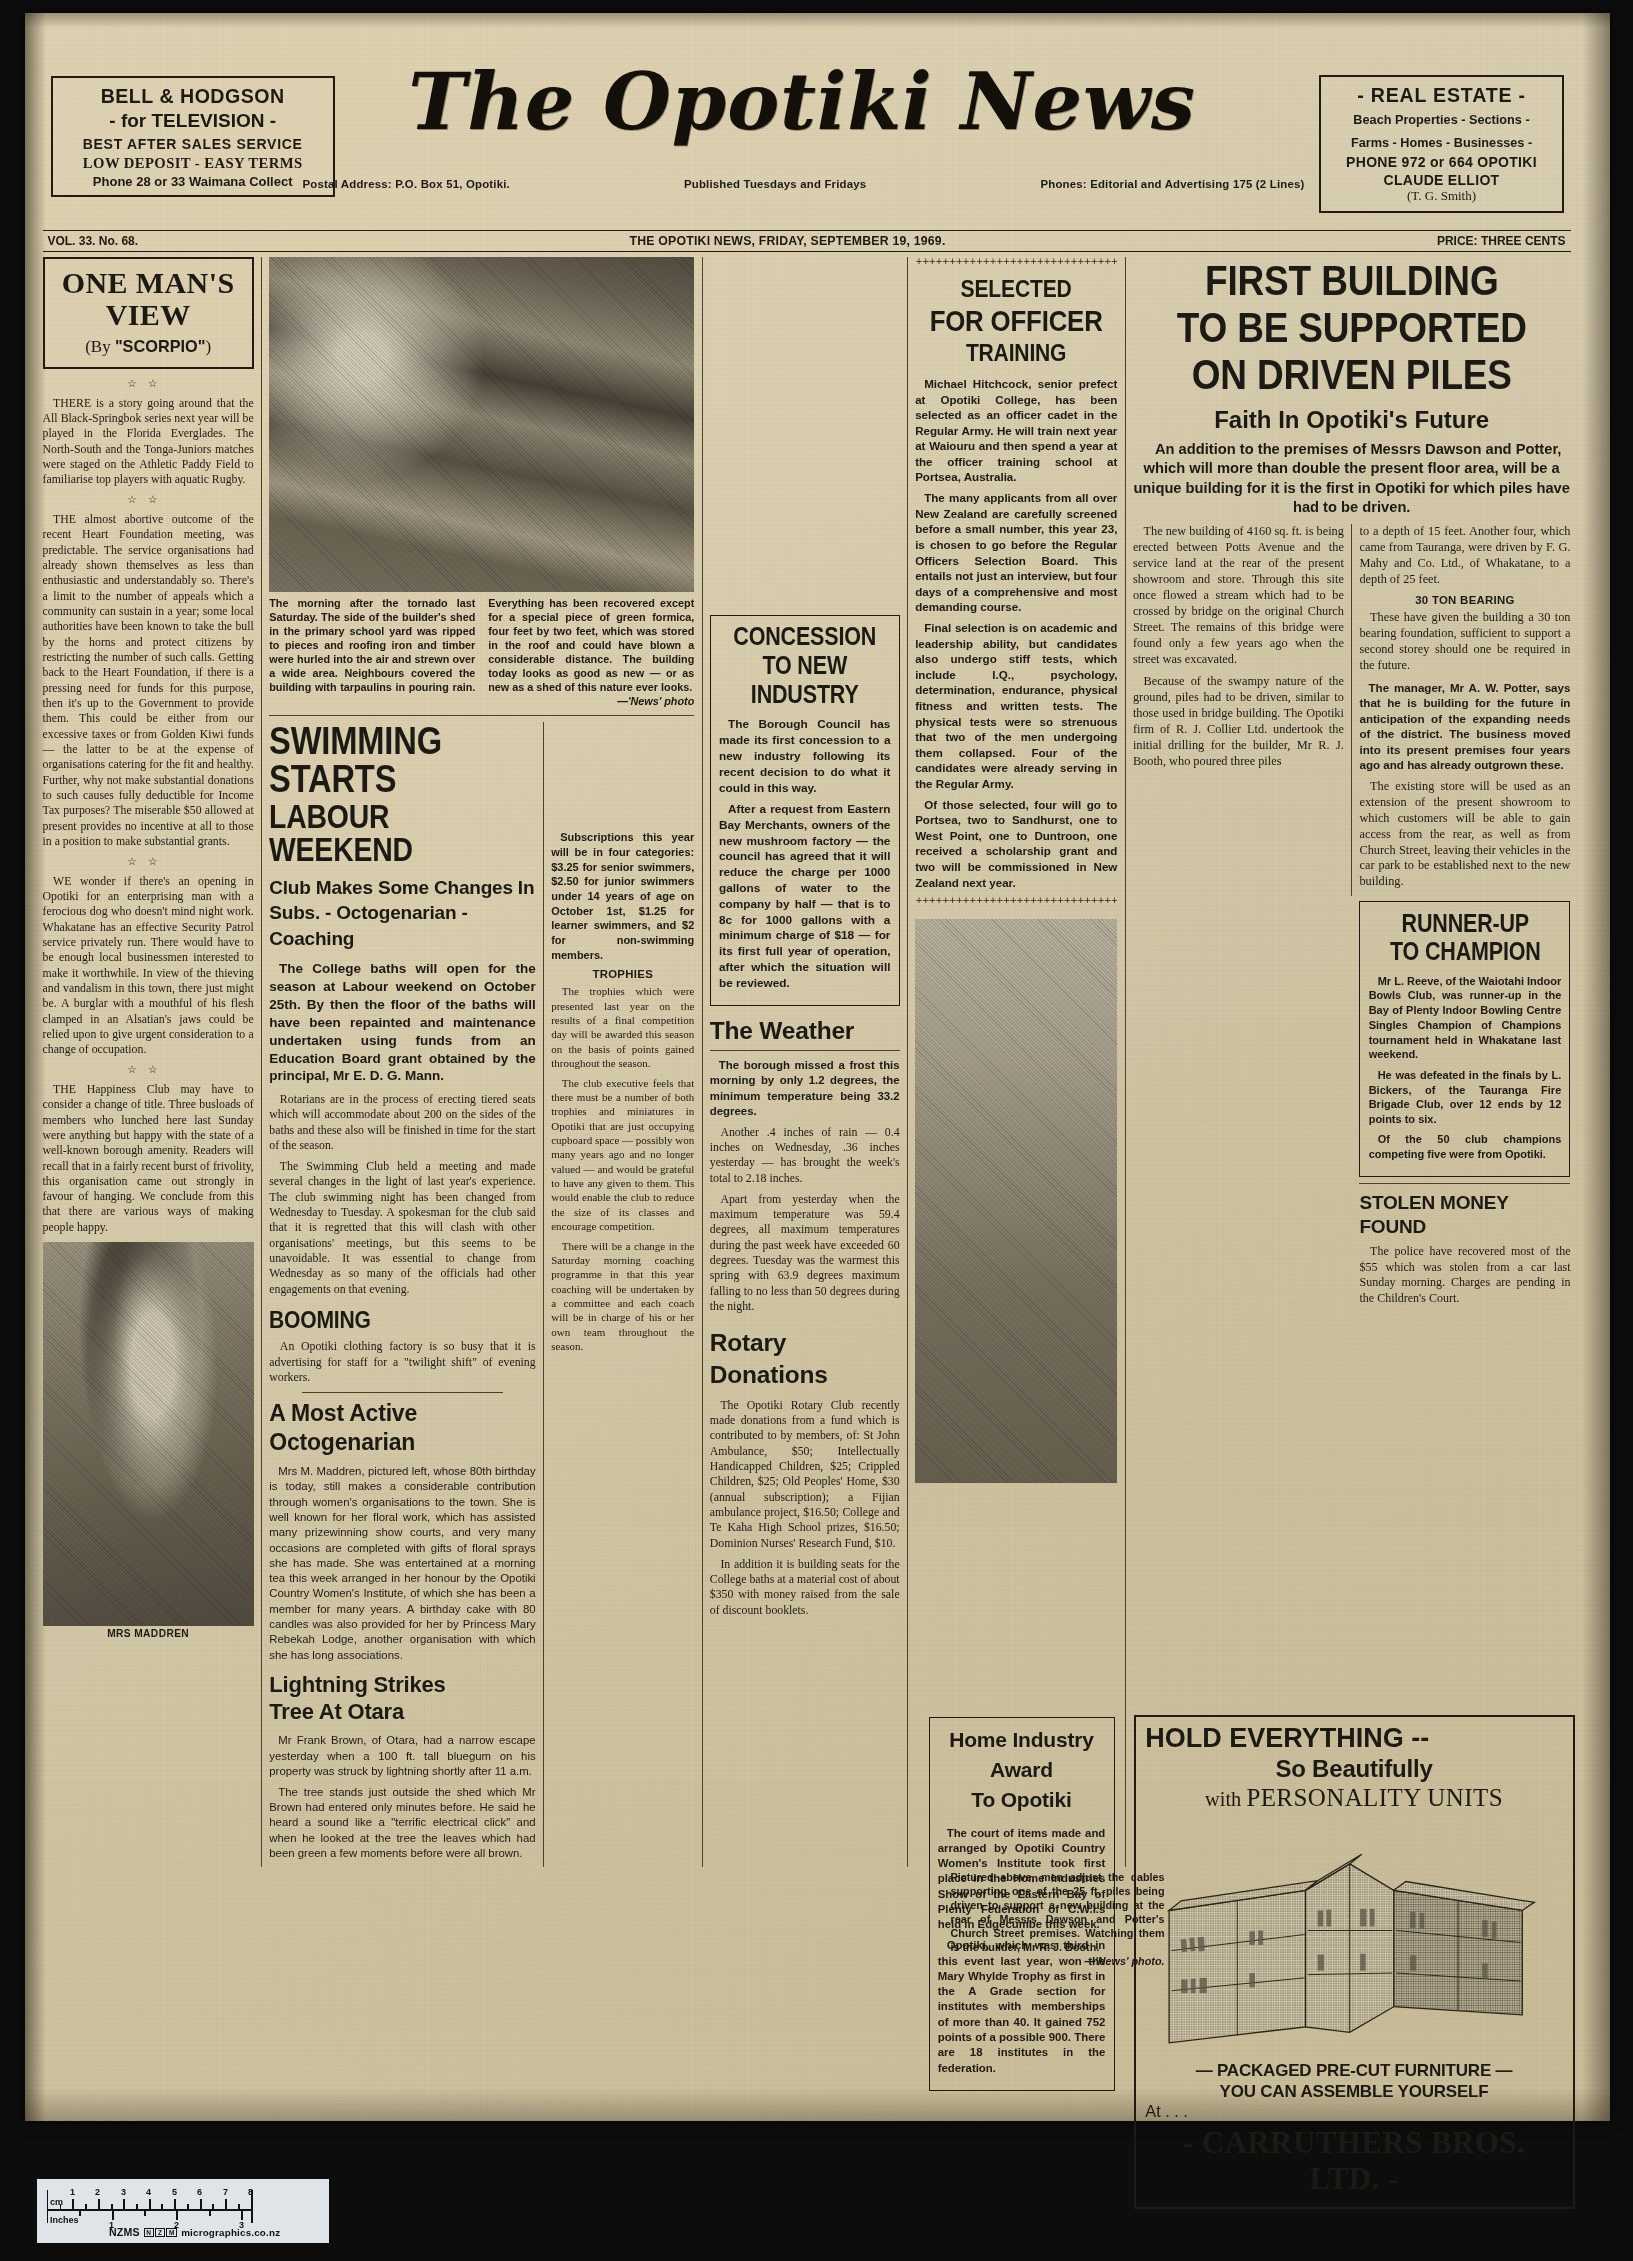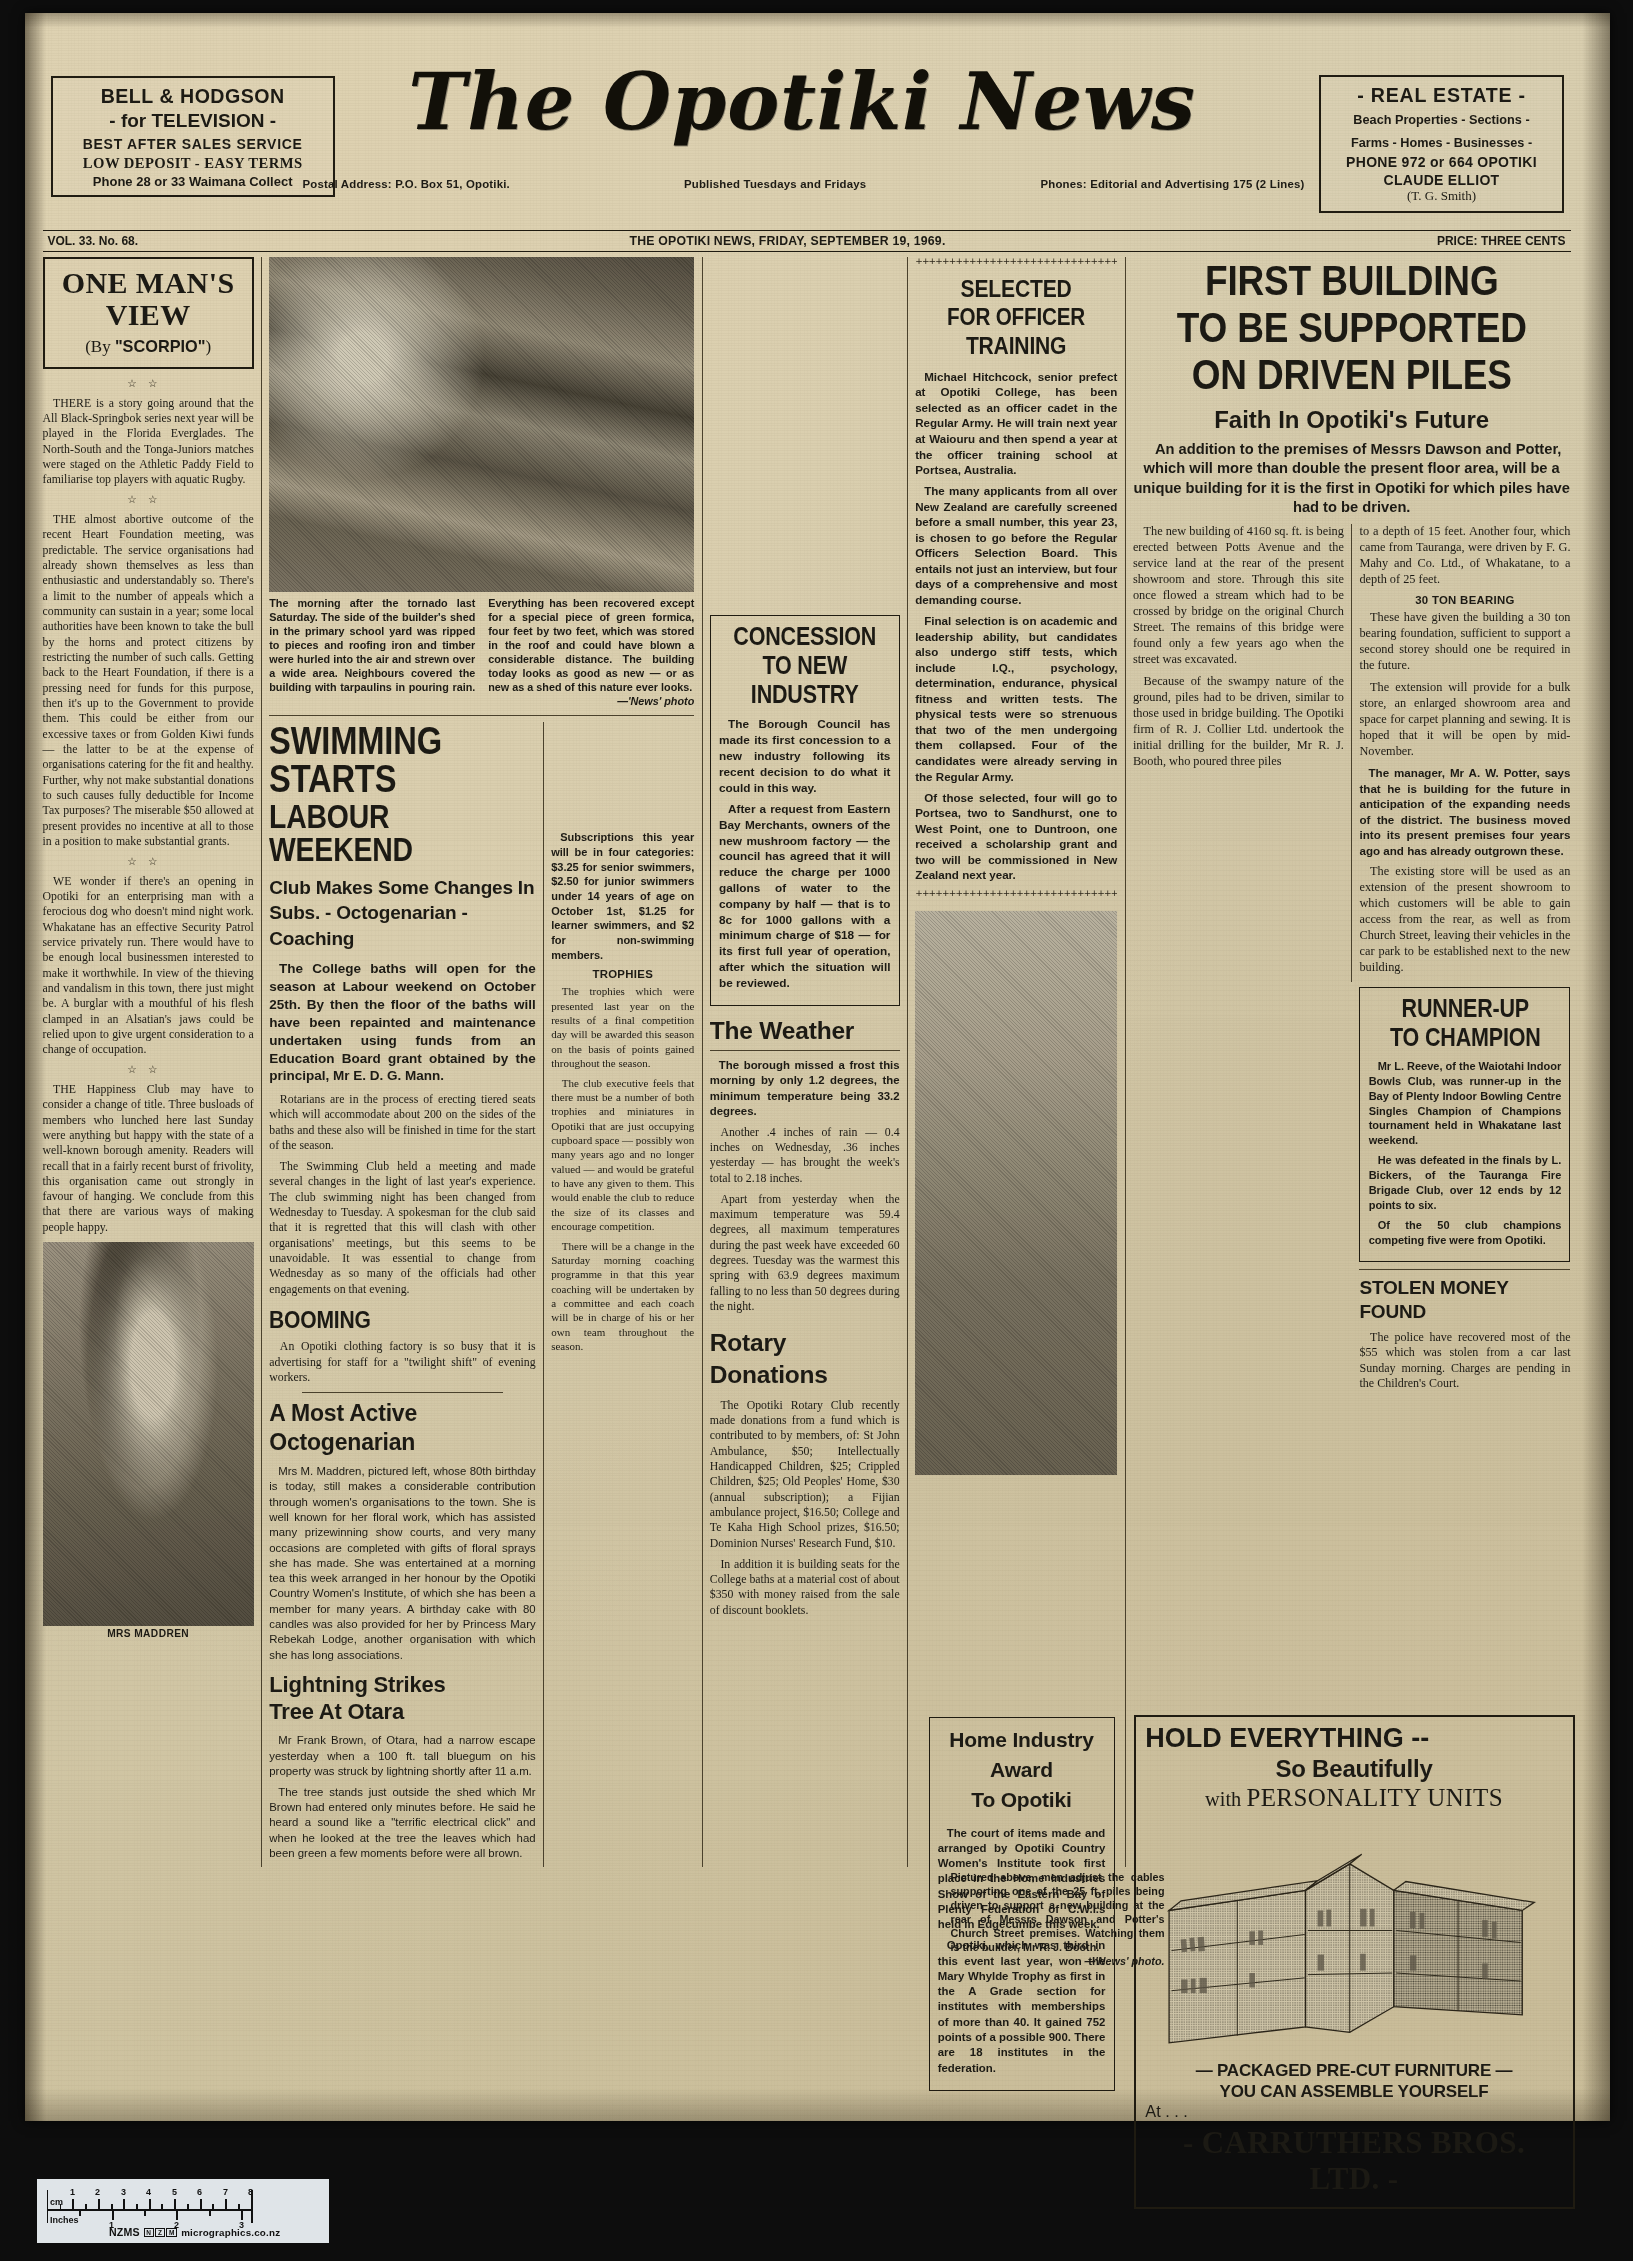--- a/index.html
+++ b/index.html
@@ -344,21 +344,21 @@
         </div>
       </div>
 
       <div class="vrule"></div>
 
       <div class="col c4">
         <div class="starline">++++++++++++++++++++++++++++++</div>
         <div class="hdl" style="font-size:24.5px; line-height:1.18; margin-top:6.5px;">
             <span class="cond">SELECTED</span>
           </div>
-        <div class="hdl" style="font-size:24px; line-height:1.18;">
+        <div class="hdl" style="font-size:30px; line-height:1.18;">
             <span class="cond">FOR OFFICER</span>
           </div>
         <div class="hdl" style="font-size:24.5px; line-height:1.18;">
             <span class="cond">TRAINING</span>
           </div>
         <div class="body-sans" style="font-weight:bold; font-size:11.6px; margin-top:8.2px;">
           <p>Michael Hitchcock, senior prefect at Opotiki College, has been selected as an officer cadet in the Regular Army. He will train next year at Waiouru and then spend a year at the officer training school at Portsea, Australia.</p>
           <p>The many applicants from all over New Zealand are carefully screened before a small number, this year 23, is chosen to go before the Regular Officers Selection Board. This entails not just an interview, but four days of a comprehensive and most demanding course.</p>
           <p>Final selection is on academic and leadership ability, but candidates also undergo stiff tests, which include I.Q., psychology, determination, endurance, physical fitness and written tests. The physical tests were so strenuous that two of the men undergoing them collapsed. Four of the candidates were already serving in the Regular Army.</p>
           <p>Of those selected, four will go to Portsea, two to Sandhurst, one to West Point, one to Duntroon, one received a scholarship grant and two will be commissioned in New Zealand next year.</p>
@@ -397,21 +397,20 @@
             </div>
           </div>
           <div class="vrule"></div>
           <div style="width:211px;">
             <div class="body-serif" style="font-size:12.3px;">
               <p style="text-indent:0">to a depth of 15 feet. Another four, which came from Tauranga, were driven by F. G. Mahy and Co. Ltd., of Whakatane, to a depth of 25 feet.</p>
             </div>
             <div class="kicker">30 TON BEARING</div>
             <div class="body-serif" style="font-size:12.3px;">
               <p>These have given the building a 30 ton bearing foundation, sufficient to support a second storey should one be required in the future.</p>
-              <p>The extension will provide for a bulk store, an enlarged showroom area and space for carpet planning and sewing. It is hoped that it will be open by mid-November.</p>
             </div>
             <div class="body-sans" style="font-weight:bold; font-size:11.6px;">
               <p>The manager, Mr A. W. Potter, says that he is building for the future in anticipation of the expanding needs of the district. The business moved into its present premises four years ago and has already outgrown these.</p>
             </div>
             <div class="body-serif" style="font-size:12.3px;">
               <p>The existing store will be used as an extension of the present showroom to which customers will be able to gain access from the rear, as well as from Church Street, leaving their vehicles in the car park to be established next to the new building.</p>
             </div>
           </div>
         </div>
 

